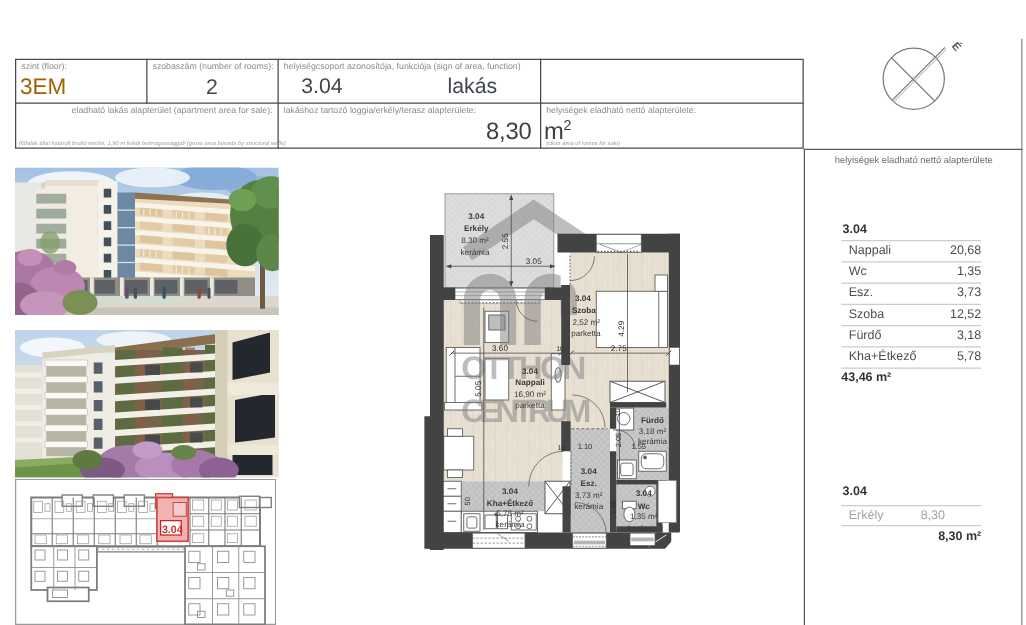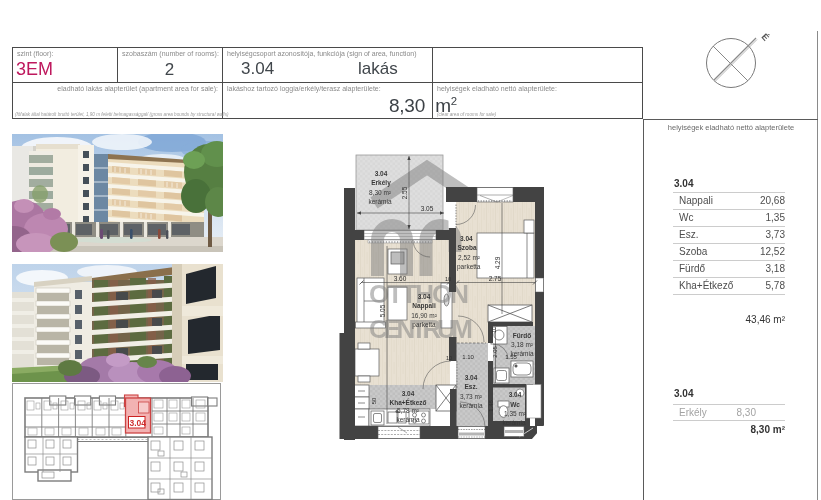--- a/index.html
+++ b/index.html
@@ -22,21 +22,21 @@
 <div class="hline" style="left:12px;top:82px;width:631px;background:#4a4a4a"></div>
 
 <div class="vline" style="left:117px;top:47px;height:36px;background:#4a4a4a"></div>
 
 <div class="vline" style="left:222px;top:47px;height:72px;background:#4a4a4a"></div>
 
 <div class="vline" style="left:432px;top:47px;height:72px;background:#4a4a4a"></div>
 
 <div class="lbl" style="left:17px;top:50px">szint (floor):</div>
 
-<div class="val" style="left:16px;top:59px;font-size:18px;color:#be185d">3EM</div>
+<div class="val" style="left:16px;top:59px;font-size:18px;color:#a16207">3EM</div>
 
 <div class="lbl" style="left:122px;top:50px">szobaszám (number of rooms):</div>
 
 <div class="val" style="left:117px;top:60px;width:105px;text-align:center;font-size:17px;color:#40464b">2</div>
 
 <div class="lbl" style="left:227px;top:50px">helyiségcsoport azonosítója, funkciója (sign of area, function)</div>
 
 <div class="val" style="left:241px;top:59px;font-size:17px;color:#40464b">3.04</div>
 
 <div class="val" style="left:358px;top:59px;font-size:17px;color:#40464b">lakás</div>
@@ -84,21 +84,21 @@
 
 <div class="rrow" style="left:679px;top:246px">Szoba</div>
     <div class="rrow" style="left:673px;top:246px;width:112px;text-align:right">12,52</div>
 
 <div class="rrow" style="left:679px;top:263px">Fürdő</div>
     <div class="rrow" style="left:673px;top:263px;width:112px;text-align:right">3,18</div>
 
 <div class="rrow" style="left:679px;top:280px">Kha+Étkező</div>
     <div class="rrow" style="left:673px;top:280px;width:112px;text-align:right">5,78</div>
 
-<div class="rrow" style="left:673px;top:314px;width:112px;text-align:right;font-weight:normal;color:#333">43,46 m²</div>
+<div class="rrow" style="left:673px;top:297px;width:112px;font-weight:bold;color:#333">43,46 m²</div>
 
 <div class="rrow" style="left:674px;top:388px;font-weight:bold;color:#333">3.04</div>
 
 <div class="hline" style="left:673px;top:404px;width:112px;background:#ccc"></div>
 <div class="hline" style="left:673px;top:420px;width:112px;background:#ccc"></div>
 
 <div class="rrow" style="left:679px;top:407px;color:#a3a3a3">Erkély</div>
     <div class="rrow" style="left:644px;top:407px;width:112px;text-align:right;color:#a3a3a3">8,30</div>
 
 <div class="rrow" style="left:673px;top:424px;width:112px;text-align:right;font-weight:bold;color:#333">8,30 m²</div>

